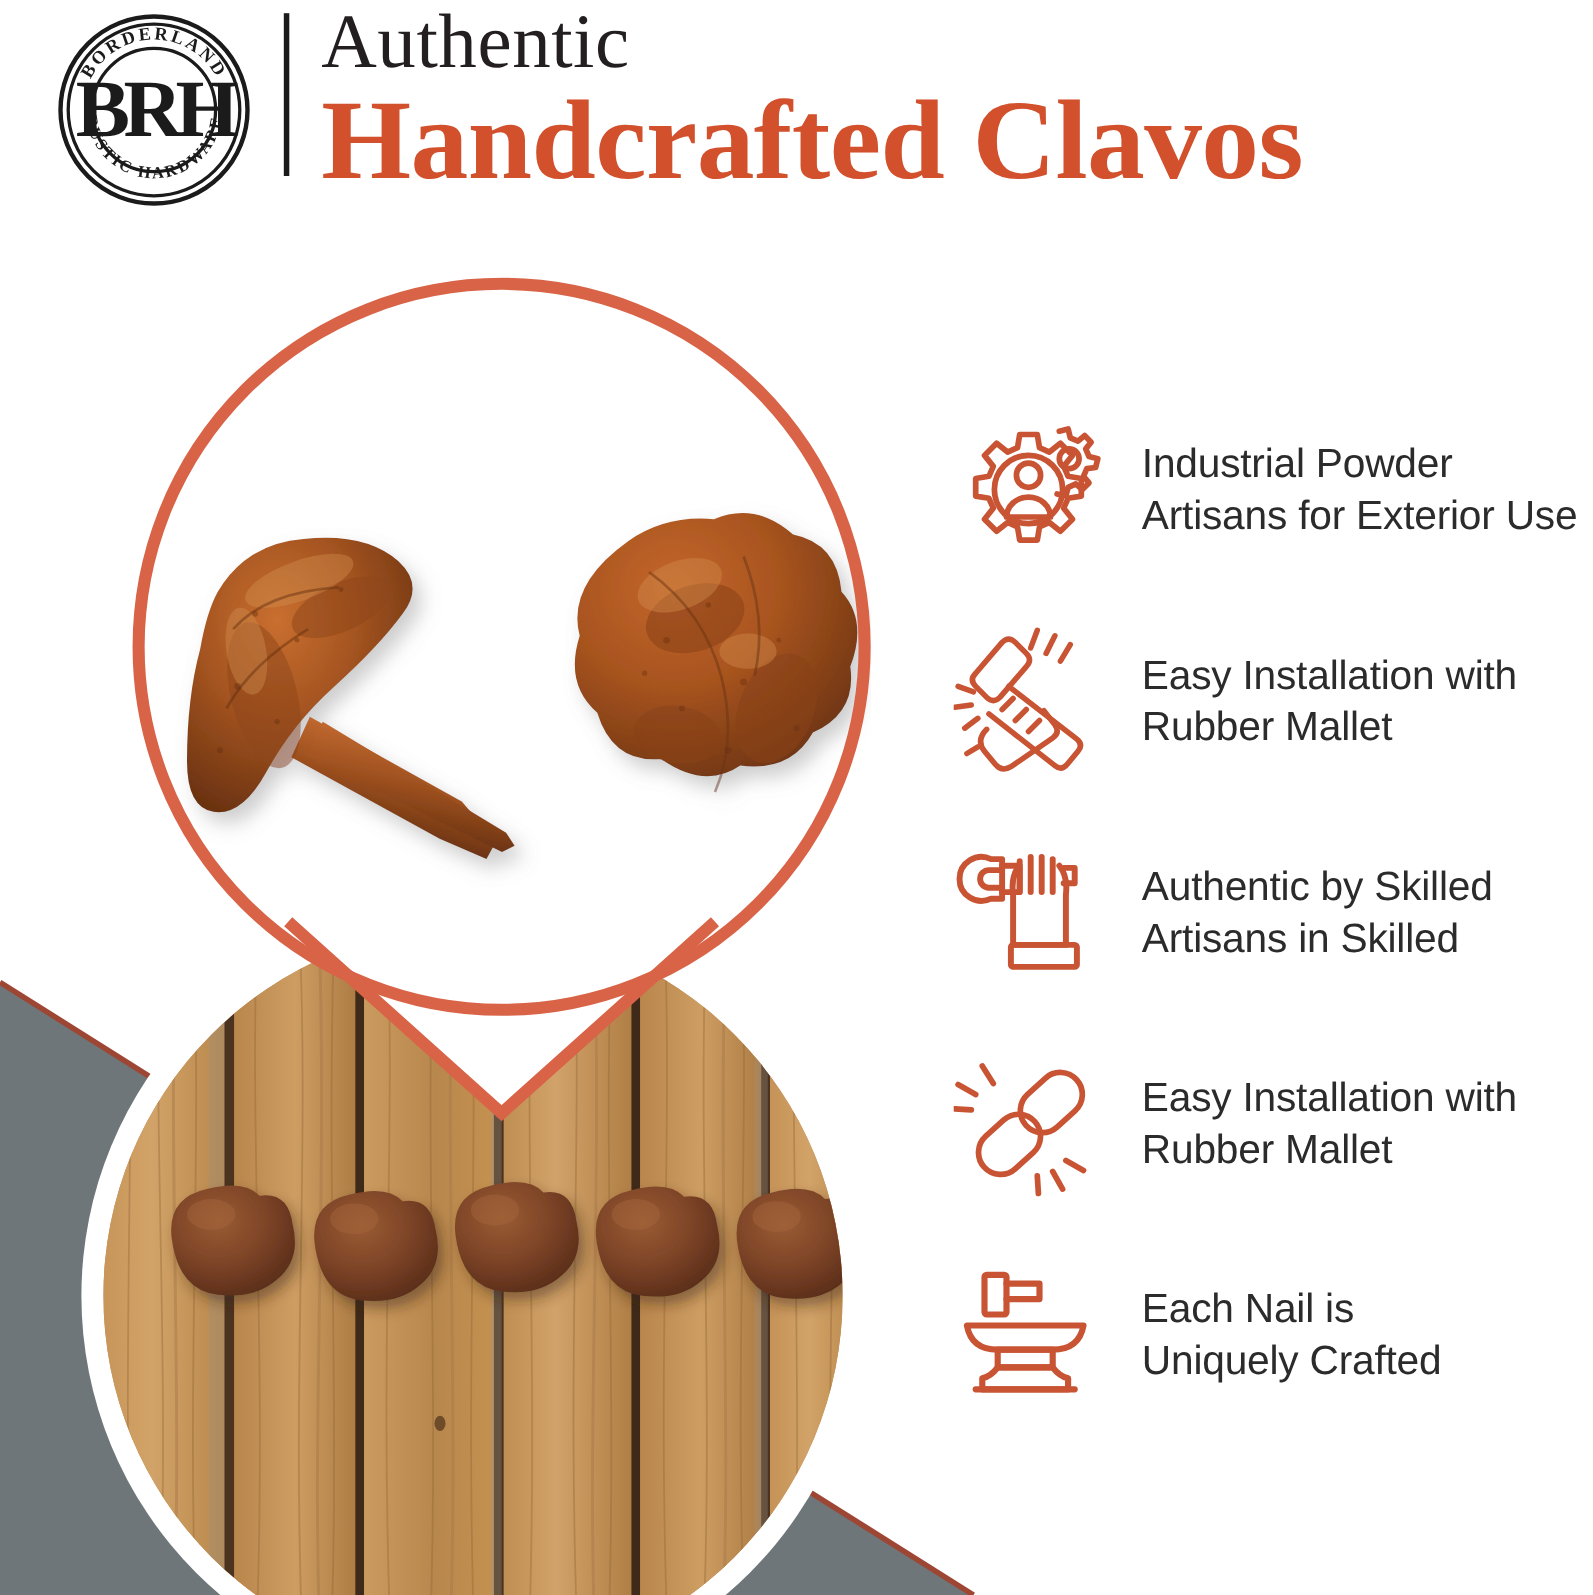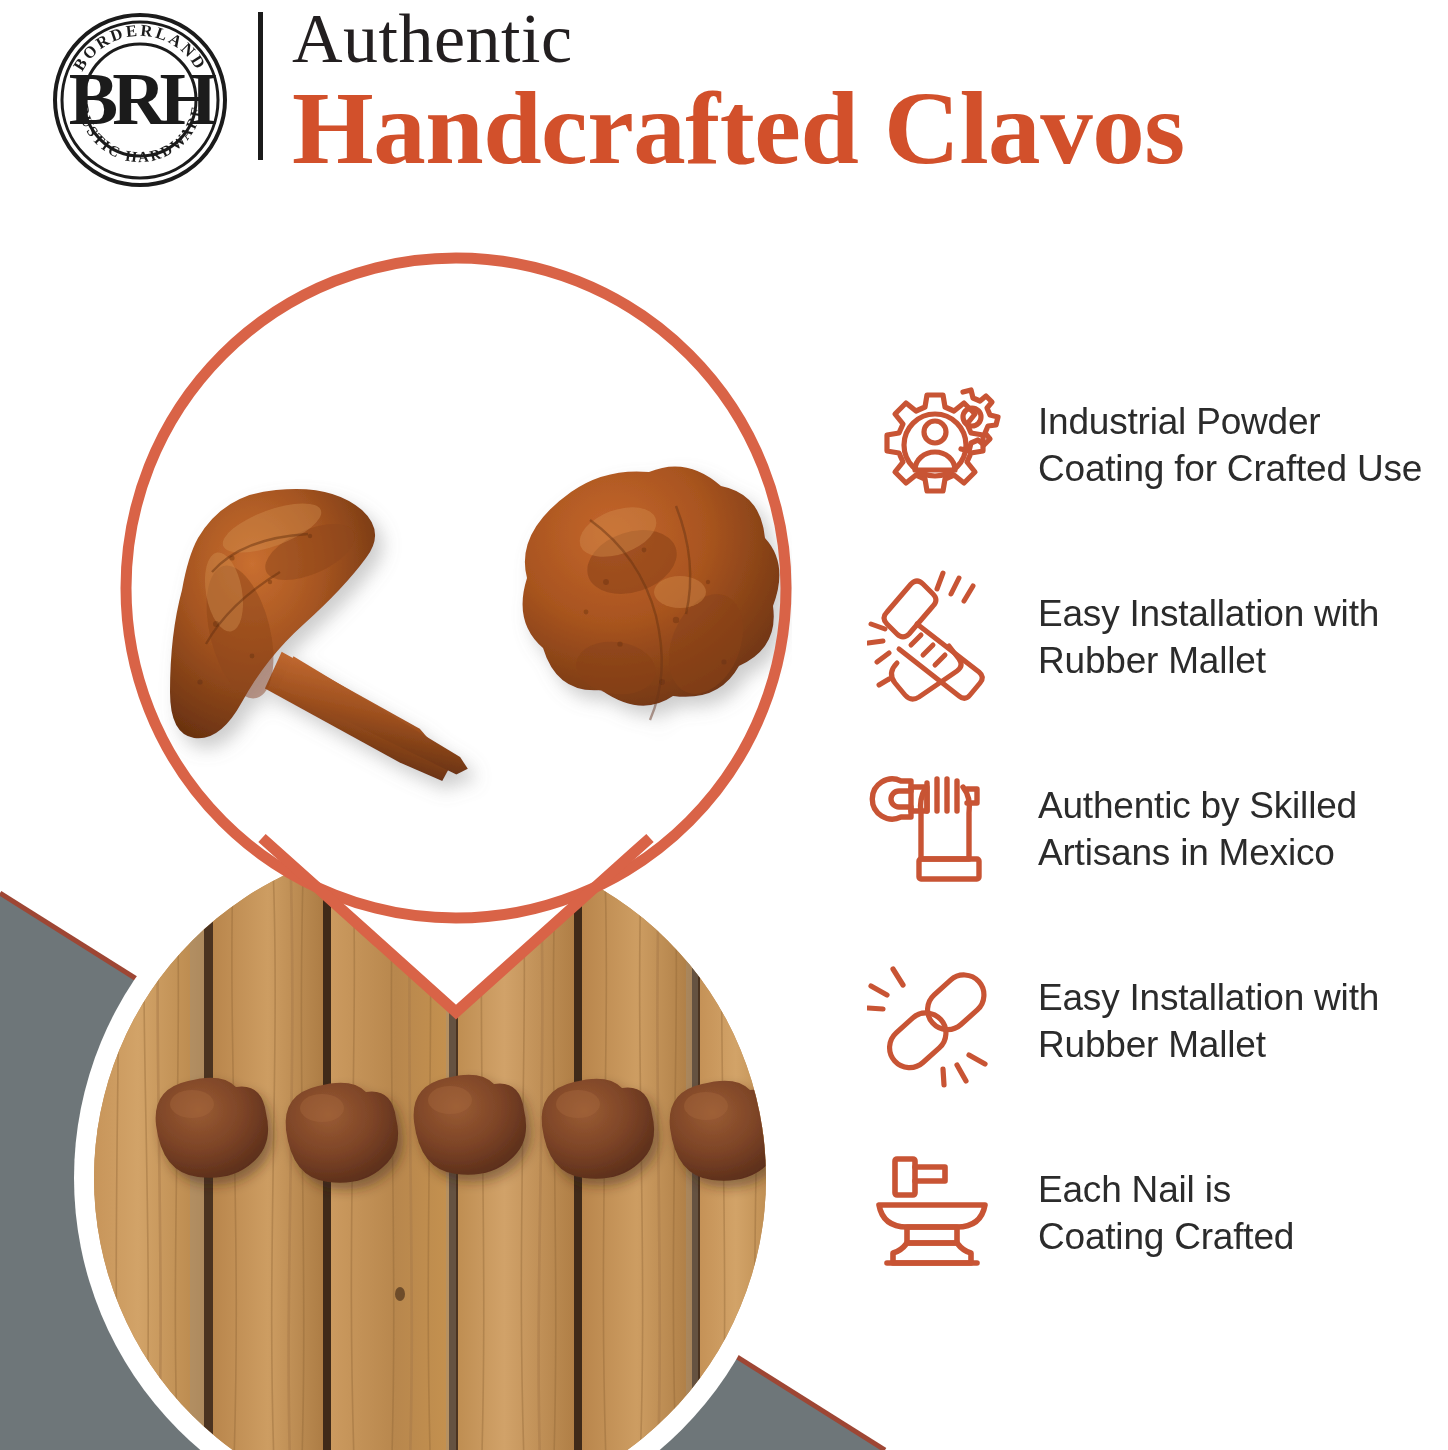--- a/index.html
+++ b/index.html
@@ -318,21 +318,21 @@
 
           <path d="M60,20 h16 l2,12 9,4 10,-8 11,11 -8,10 4,9 12,2 v16 l-12,2 -4,9 8,10 -11,11 -10,-8 -9,4 -2,12 h-16 l-2,-12 -9,-4 -10,8 -11,-11 8,-10 -4,-9 -12,-2 v-16 l12,-2 4,-9 -8,-10 11,-11 10,8 9,-4 Z"></path>
           <circle cx="68" cy="70" r="31"></circle>
 
           <circle cx="68" cy="57" r="11"></circle>
           <path d="M48,95 a20,18 0 0 1 40,0 Z"></path>
         </svg>
       </div>
       <div class="ftxt">
         <span>Industrial Powder</span>
-        <span>Coating for Crafted Use</span>
+        <span>Artisans for Exterior Use</span>
       </div>
     </div>
 
     <div class="feature">
       <div class="ico">
         <svg viewBox="0 0 140 140" width="140" height="140" fill="none" stroke="#c85434" stroke-width="5" stroke-linejoin="round" stroke-linecap="round">
 
           <path d="M20,45 l24,-28 q6,-6 12,0 l10,10 q6,6 0,12 l-24,28 q-6,6 -12,0 l-10,-10 q-6,-6 0,-12 Z"></path>
 
           <path d="M50,57 l62,48 q6,5 1,11 l-10,12 q-5,6 -11,1 L32,82"></path>
@@ -365,21 +365,21 @@
 
           <path d="M100,30 h10 v14 h-10"></path>
 
           <path d="M58,30 q-6,10 -4,24 l0,46 h48 l0,-46 q2,-16 -6,-26"></path>
 
           <rect x="52" y="100" width="60" height="20" rx="2"></rect>
         </svg>
       </div>
       <div class="ftxt">
         <span>Authentic by Skilled</span>
-        <span>Artisans in Mexico</span>
+        <span>Artisans in Skilled</span>
       </div>
     </div>
 
     <div class="feature">
       <div class="ico">
         <svg viewBox="0 0 140 140" width="140" height="140" fill="none" stroke="#c85434" stroke-width="5.2" stroke-linejoin="round" stroke-linecap="round">
 
           <g transform="rotate(-42 88 52)">
             <rect x="58" y="32" width="62" height="40" rx="20"></rect>
           </g>
@@ -411,19 +411,19 @@
 
           <path d="M40,84 h50 v16 H40 Z"></path>
 
           <path d="M40,100 q-6,8 -14,10 v10 h78 v-10 q-8,-2 -14,-10 Z"></path>
 
           <path d="M20,120 h90"></path>
         </svg>
       </div>
       <div class="ftxt">
         <span>Each Nail is</span>
-        <span>Coating Crafted</span>
+        <span>Uniquely Crafted</span>
       </div>
     </div>
 
   </div>
 
 </div>
 
 </body></html>

